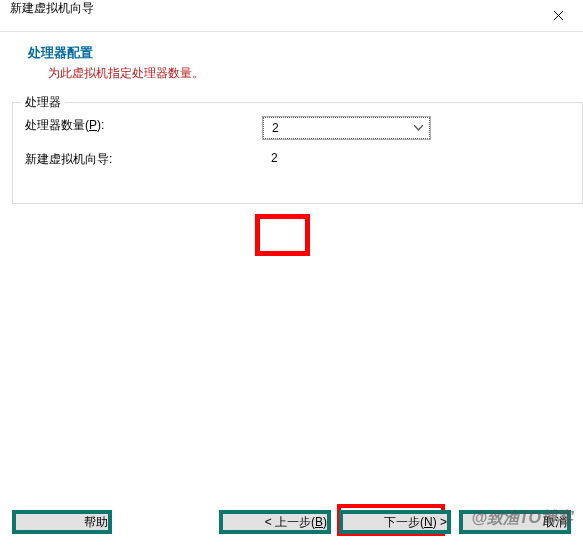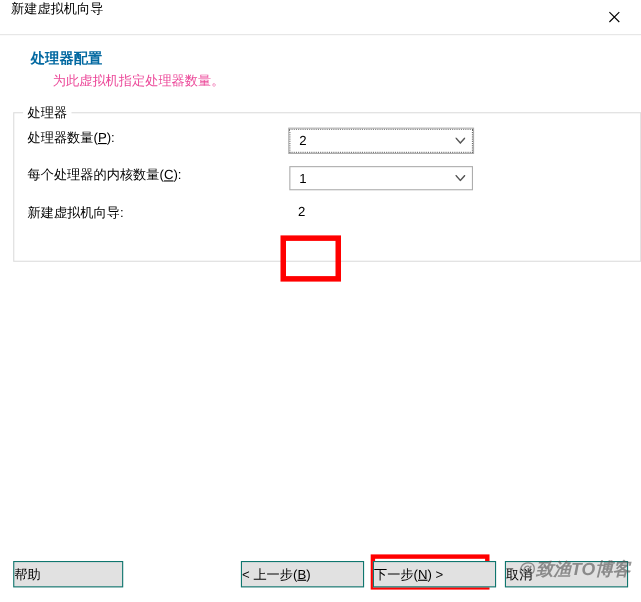--- a/index.html
+++ b/index.html
@@ -41,21 +41,21 @@
       padding: 12px 16px 14px 28px;
     }
     .header-title {
       font-size: 13px;
       font-weight: bold;
       color: #0369a1;
       margin-bottom: 3px;
     }
     .header-subtitle {
       font-size: 12px;
-      color: #ec4899;
+      color: #b91c1c;
       padding-left: 20px;
     }
     .content-area {
       padding: 6px 0 0 12px;
     }
     .fieldset {
       border: 1px solid #dcdcdc;
       padding: 14px 12px 18px 12px;
       position: relative;
     }
@@ -138,27 +138,27 @@
       left: 0;
       right: 0;
       height: 50px;
       display: flex;
       align-items: center;
       padding: 0 12px;
       gap: 8px;
     }
     .btn {
       height: 24px;
-      border: 1px solid #0f766e;
+      border: 4px solid #0f766e;
       background: #e1e1e1;
       font-size: 12px;
       color: #000;
       display: flex;
       align-items: center;
-      justify-content: flex-start;
+      justify-content: flex-end;
       cursor: default;
     }
     .btn .mnemonic {
       text-decoration: underline;
     }
     .btn-help {
       width: 100px;
     }
     .spacer {
       flex: 1;
@@ -205,33 +205,20 @@
       <div class="dropdown selected">
         <span>2</span>
         <span class="dropdown-chevron">
           <svg viewBox="0 0 9 6">
               <path d="M0 0 L4.5 5 L9 0" stroke="#555" stroke-width="1.3" fill="none"></path>
             </svg>
         </span>
       </div>
     </div>
 
-    <div class="form-row">
-      <div class="form-label">
-        <span>每个处理器的内核数量(</span><span class="mnemonic">C</span><span>):</span>
-      </div>
-      <div class="dropdown">
-        <span>1</span>
-        <span class="dropdown-chevron">
-          <svg viewBox="0 0 9 6">
-              <path d="M0 0 L4.5 5 L9 0" stroke="#555" stroke-width="1.3" fill="none"></path>
-            </svg>
-        </span>
-      </div>
-    </div>
 
     <div class="form-row">
       <div class="form-label">新建虚拟机向导:</div>
       <div class="readonly-value">2</div>
     </div>
   </div>
 </div>
 
 <div class="highlight-box"></div>
 <div class="highlight-box-2"></div>

